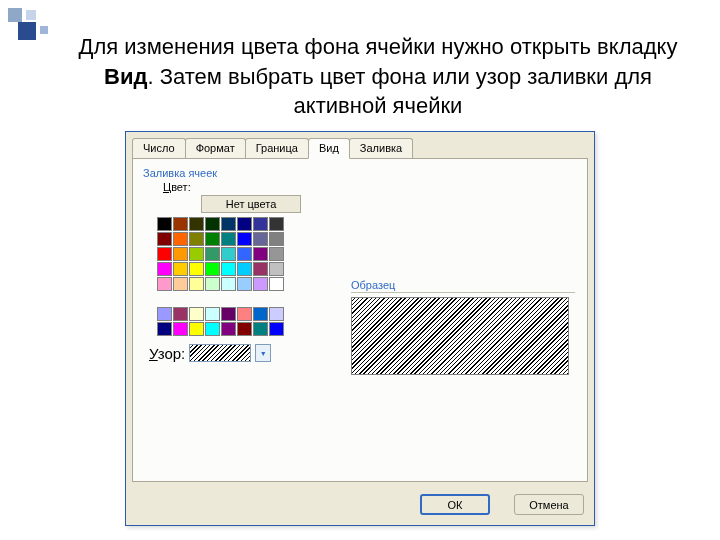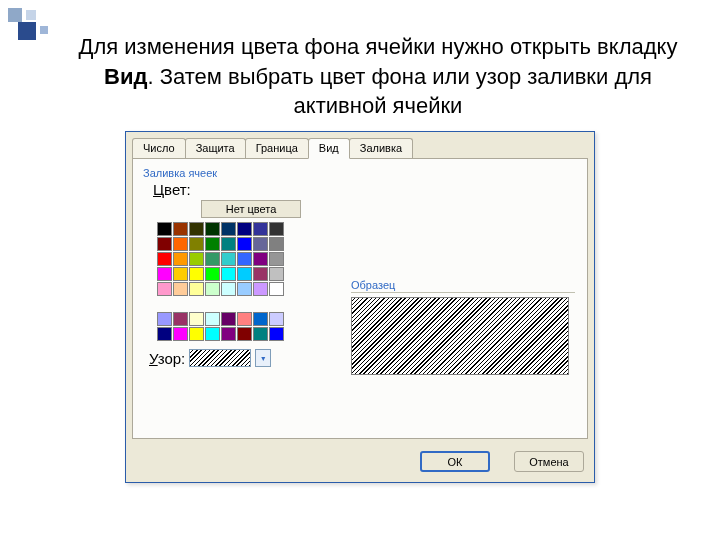--- a/index.html
+++ b/index.html
@@ -75,27 +75,27 @@
     background: #fcfcfa;
     position: relative; z-index: 2;
     border-bottom: 1px solid #fcfcfa;
     margin-bottom: -1px;
   }
   .tab-body {
     margin: 0 6px 6px 6px;
     border: 1px solid #aca899;
     background: #fcfcfa;
     padding: 8px 10px;
-    height: 281px;
+    height: 324px;
     position: relative;
   }
   .group-label {
     color: #316ac5; font-size: 11px; margin-bottom: 2px;
   }
-  .field-label { font-size: 15px; margin: 2px 0 2px 10px; }
+  .field-label { font-size: 11px; margin: 2px 0 2px 20px; }
   .no-color-btn {
     width: 100px; height: 18px;
     border: 1px solid #aca899;
     background: #ece9d8;
     font-size: 11px;
     margin-left: 58px;
     display: flex; align-items: center; justify-content: center;
     cursor: pointer;
   }
   .palette {
@@ -167,21 +167,21 @@
 </div>
 
 <div class="slide-text">
   <span>Для изменения цвета фона ячейки нужно открыть вкладку </span><b>Вид</b><span>. Затем выбрать цвет фона или узор заливки для активной ячейки</span>
 </div>
 
 <div class="dialog-wrap">
   <div class="dialog">
     <div class="tabs-row" id="tabs-row">
         <div class="tab">Число</div>
-        <div class="tab">Защита</div>
+        <div class="tab">Формат</div>
         <div class="tab">Граница</div>
         <div class="tab active">Вид</div>
         <div class="tab">Заливка</div>
       </div>
     <div class="tab-body">
       <div class="group-label">Заливка ячеек</div>
       <div class="field-label"><span class="underline">Ц</span><span>вет:</span></div>
       <div class="no-color-btn">Нет цвета</div>
       <div class="palette" id="palette-main">
           <div class="swatch" style="background: rgb(0, 0, 0);"></div>

